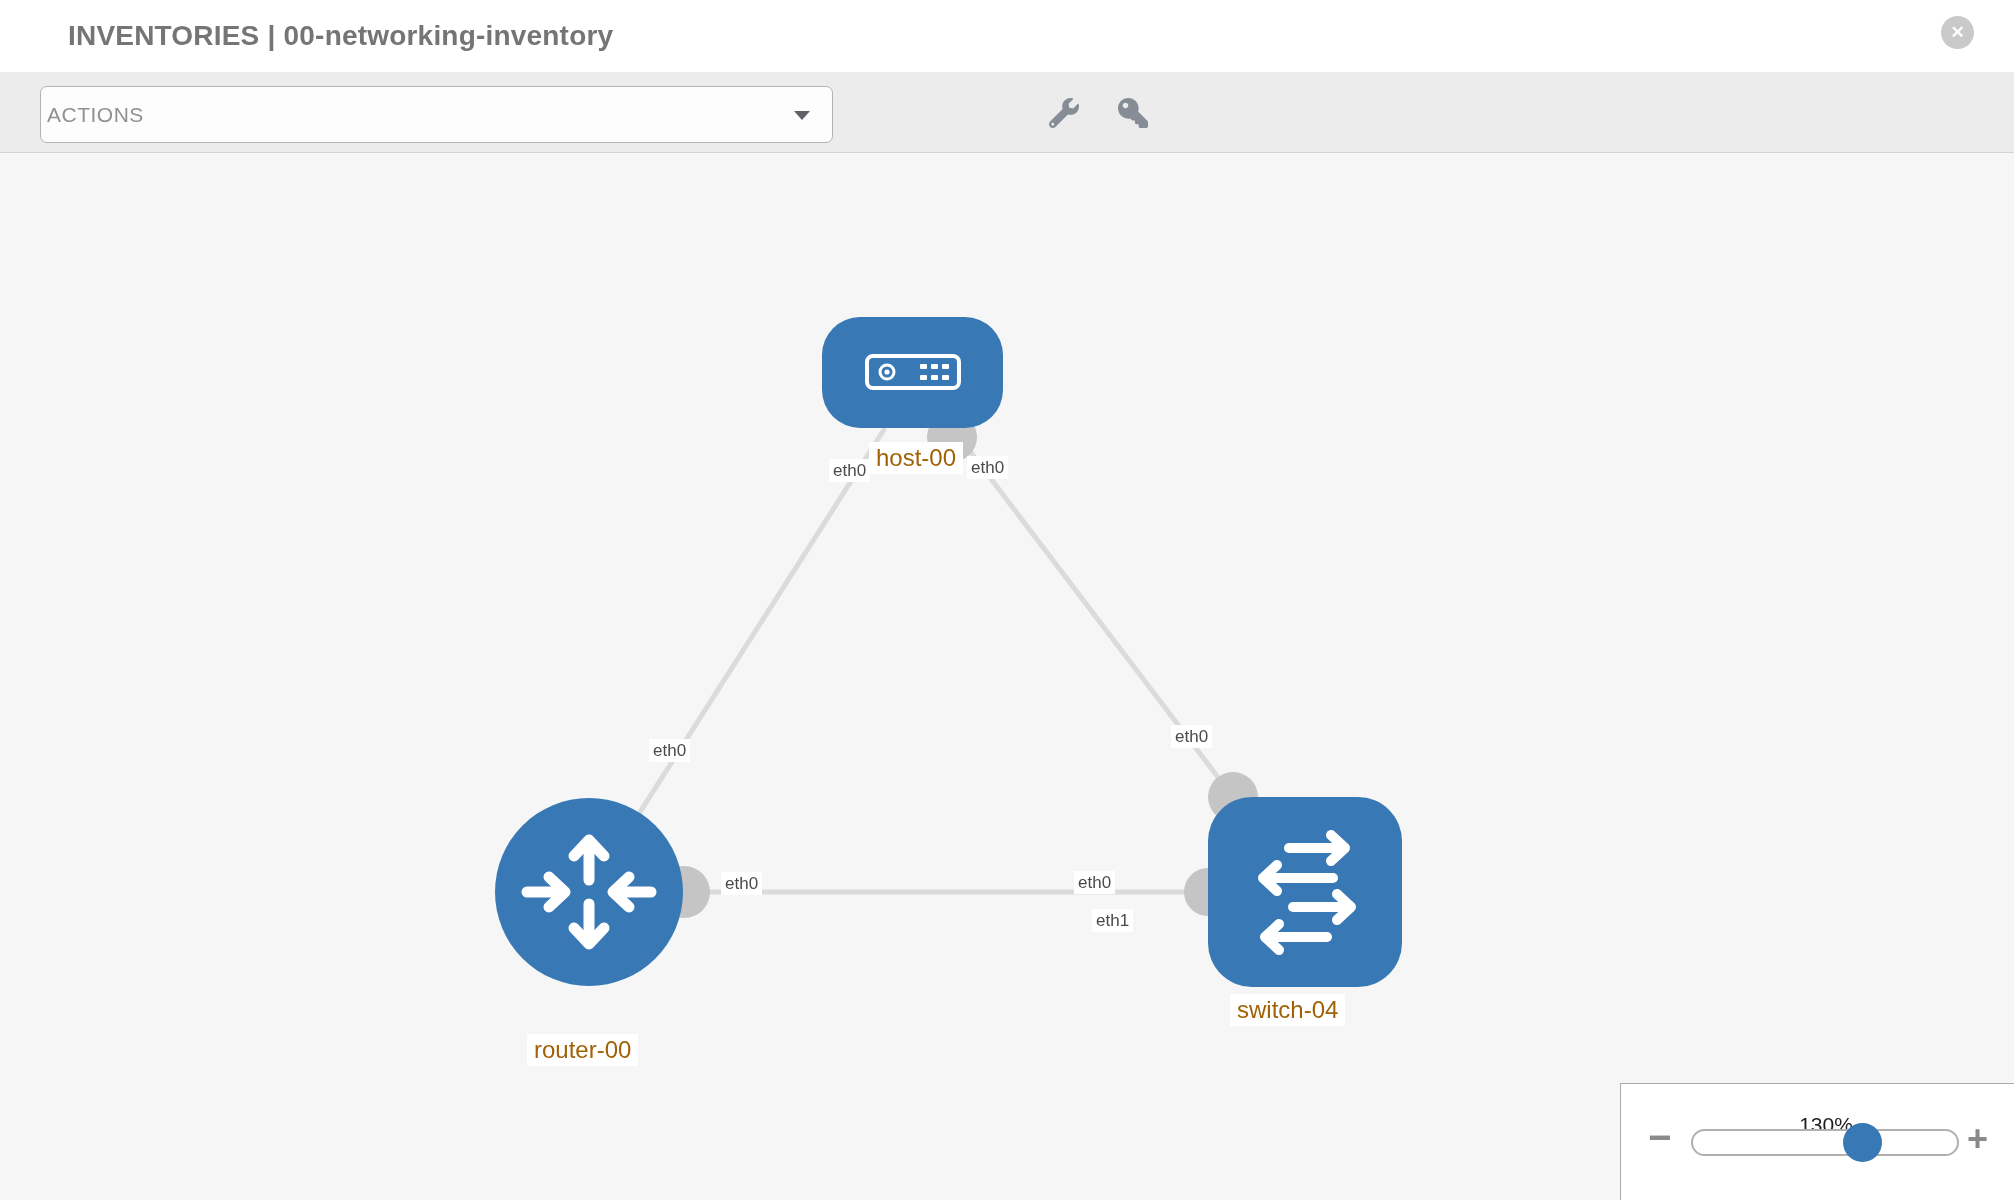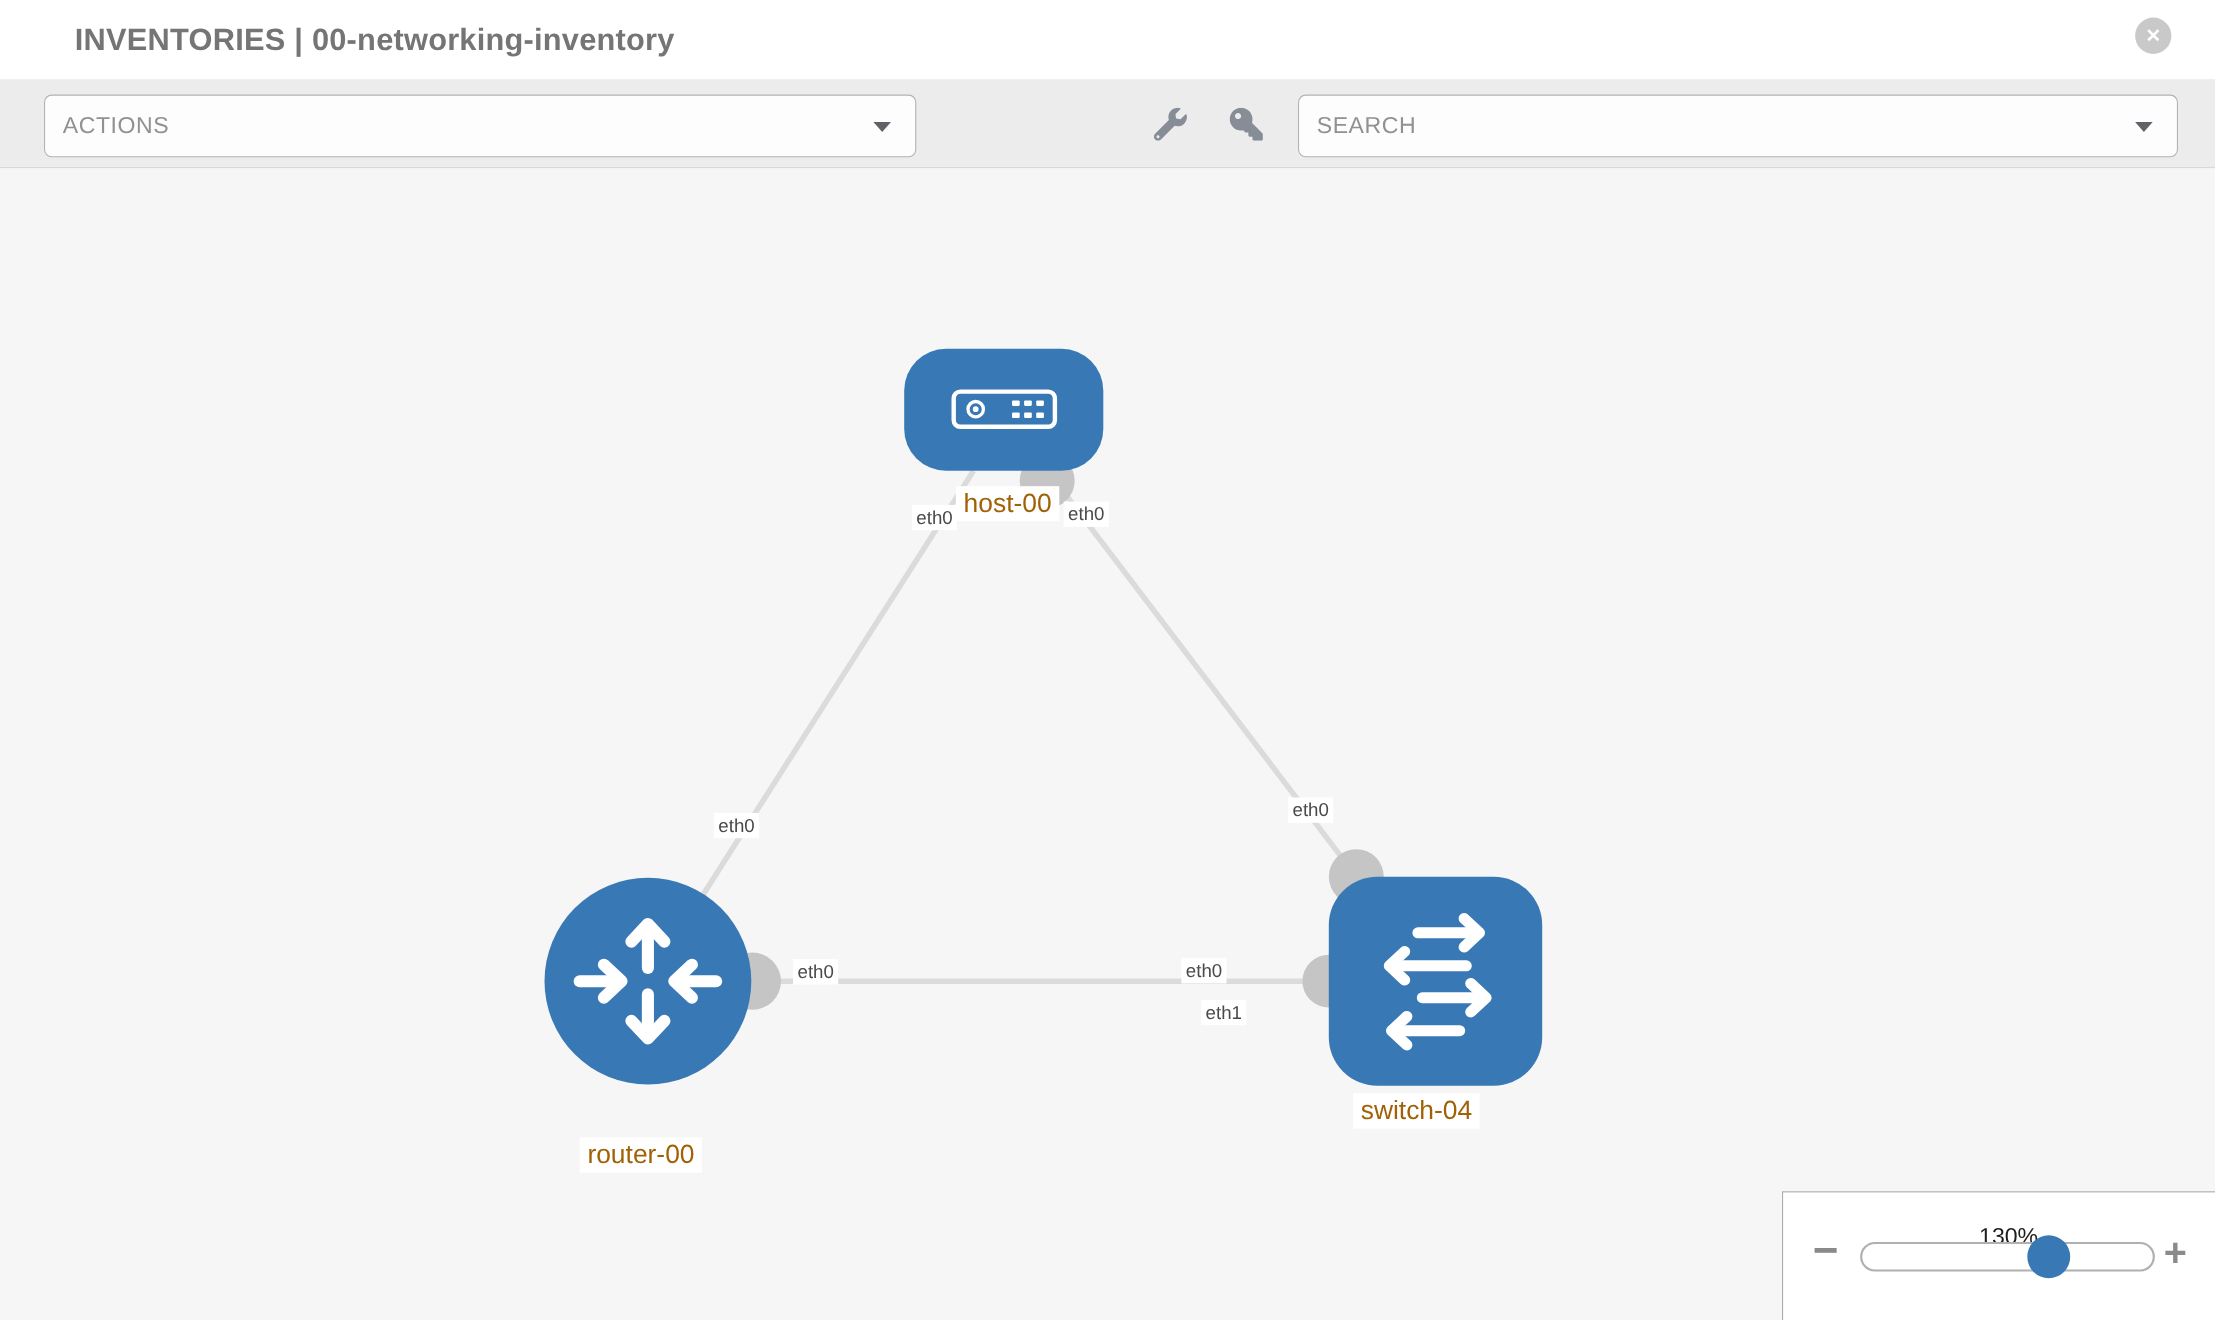--- a/index.html
+++ b/index.html
@@ -36,21 +36,21 @@
     position: absolute; left: 0; top: 72px; width: 2014px; height: 81px;
     background: #ececec;
     border-bottom: 1px solid #d3d3d3;
   }
   .select-box {
     position: absolute; top: 14px; height: 57px;
     background: #fdfdfd;
     border: 1.5px solid #b3b3b3;
     border-radius: 7px;
     display: flex; align-items: center;
-    padding-left: 16px;
+    padding-left: 6px;
     font-size: 21px; color: #919191; letter-spacing: 0.5px;
     cursor: pointer;
   }
   .select-box .caret {
     position: absolute; right: 22px; top: 50%; margin-top: -4px;
     width: 0; height: 0;
     border-left: 8px solid transparent;
     border-right: 8px solid transparent;
     border-top: 9px solid #5f6368;
   }
@@ -141,24 +141,20 @@
     </svg>
   </div>
   <div class="tool-icon" style="left:1117px;">
     <svg viewBox="0 0 512 512">
       <g transform="scale(-1,1) translate(-512,0)">
         <path d="M512 176.001C512 273.203 433.202 352 336 352c-11.22 0-22.19-1.062-32.827-3.069l-24.012 27.014A23.999 23.999 0 0 1 261.223 384H224v40c0 13.255-10.745 24-24 24h-40v40c0 13.255-10.745 24-24 24H24c-13.255 0-24-10.745-24-24v-78.059c0-6.365 2.529-12.47 7.029-16.971l161.802-161.802C163.108 219.582 160 198.169 160 176 160 78.798 238.797.001 335.999 0 433.488-.001 512 78.511 512 176.001zM336 128c0 26.51 21.49 48 48 48s48-21.49 48-48-21.49-48-48-48-48 21.49-48 48z"></path>
       </g>
     </svg>
   </div>
 
-  <div class="select-box" style="left:1180px; width:800px;">
-    <span>SEARCH</span>
-    <span class="caret"></span>
-  </div>
 </div>
 
 <div class="canvas">
   <svg class="topology" width="2014" height="1047" viewBox="0 0 2014 1047">
 
     <g stroke="#dbdbdb" stroke-width="5">
       <line x1="885" y1="275" x2="589" y2="739"></line>
       <line x1="950" y1="272" x2="1233" y2="644"></line>
       <line x1="589" y1="739" x2="1208" y2="739"></line>
     </g>

